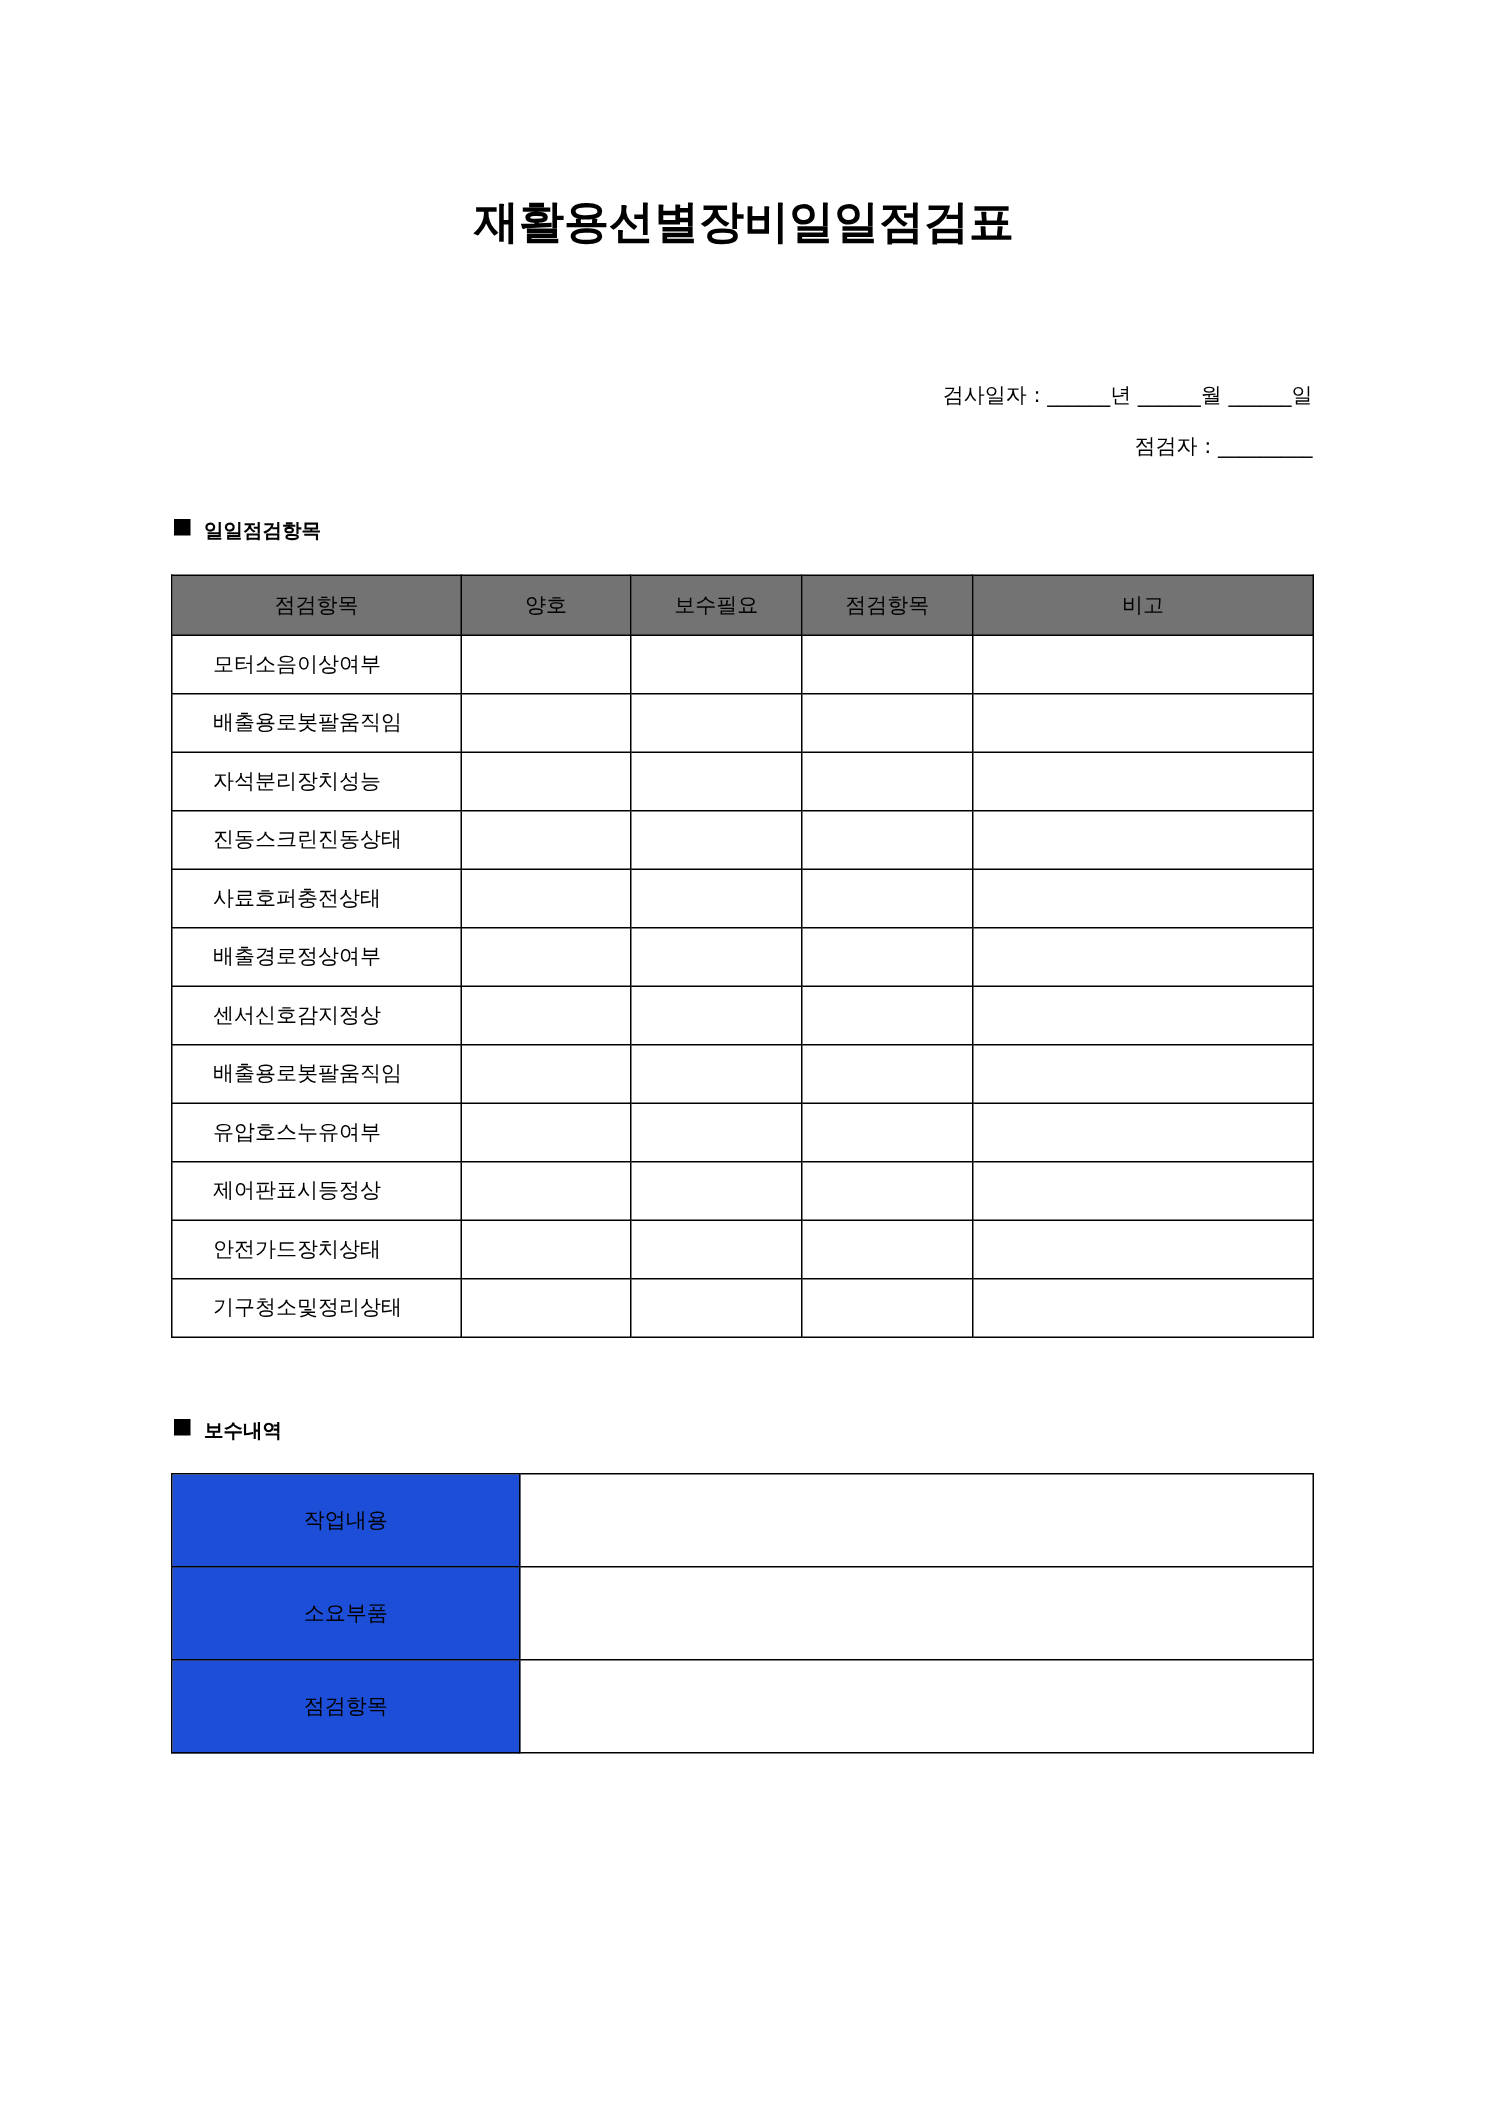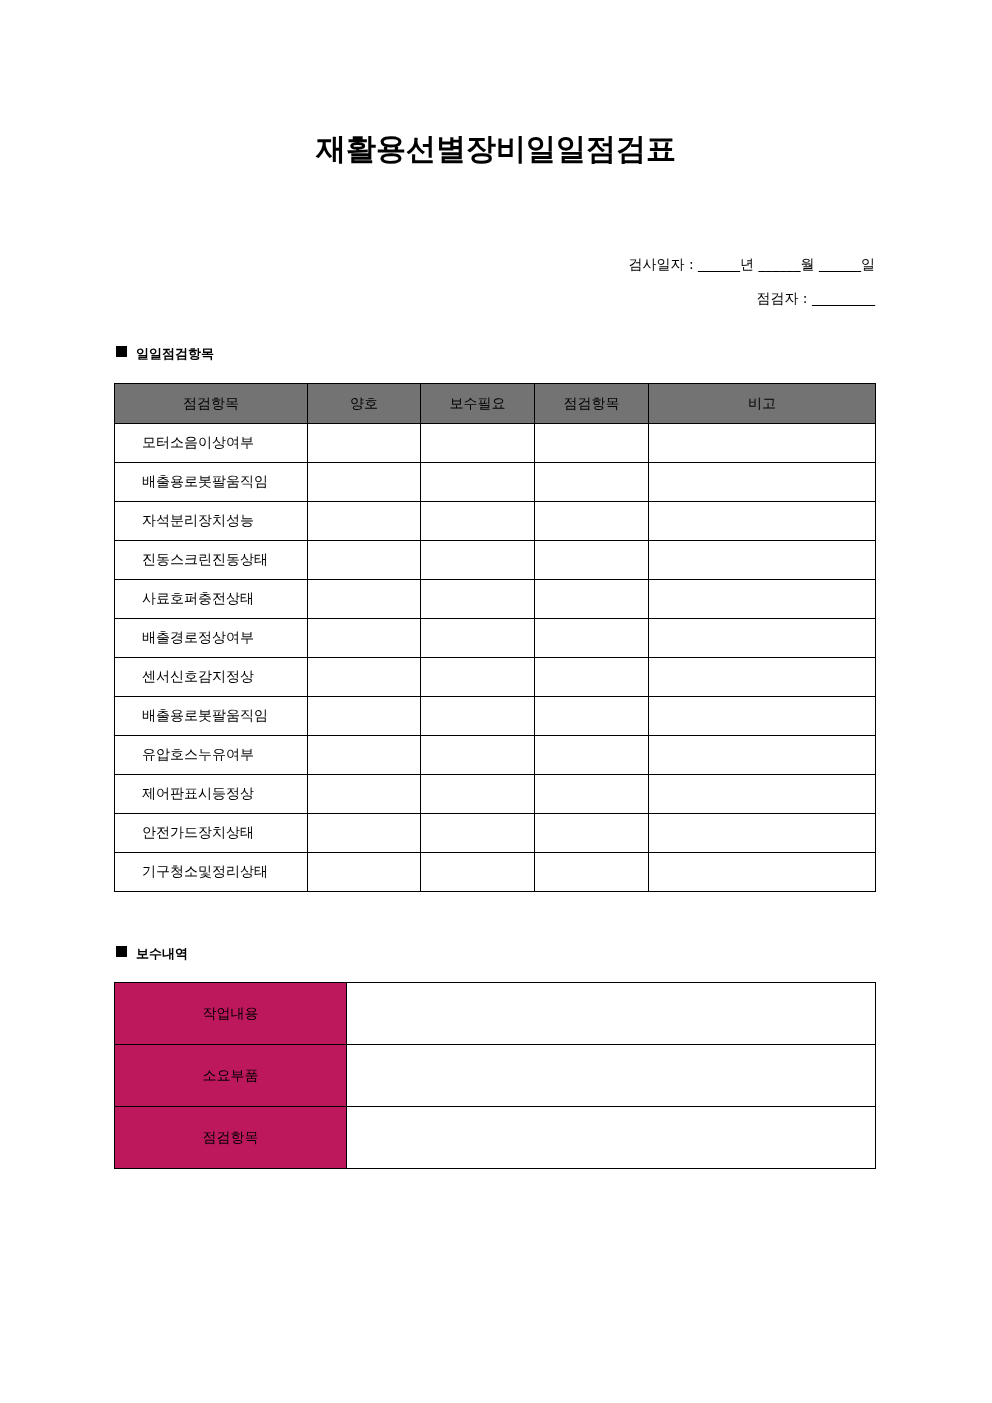--- a/index.html
+++ b/index.html
@@ -115,21 +115,21 @@
 
   
   #maintenance-table {
     left: 114px;
     top: 982px;
     width: 761px;
   }
   #maintenance-table td.label-cell {
     width: 232px;
     height: 61px;
-    background: #be185d;
+    background: #1d4ed8;
     text-align: center;
     font-size: 14px;
   }
   #maintenance-table td.value-cell {
     width: 529px;
     height: 61px;
     background: #ffffff;
   }
 </style>
 </head>

